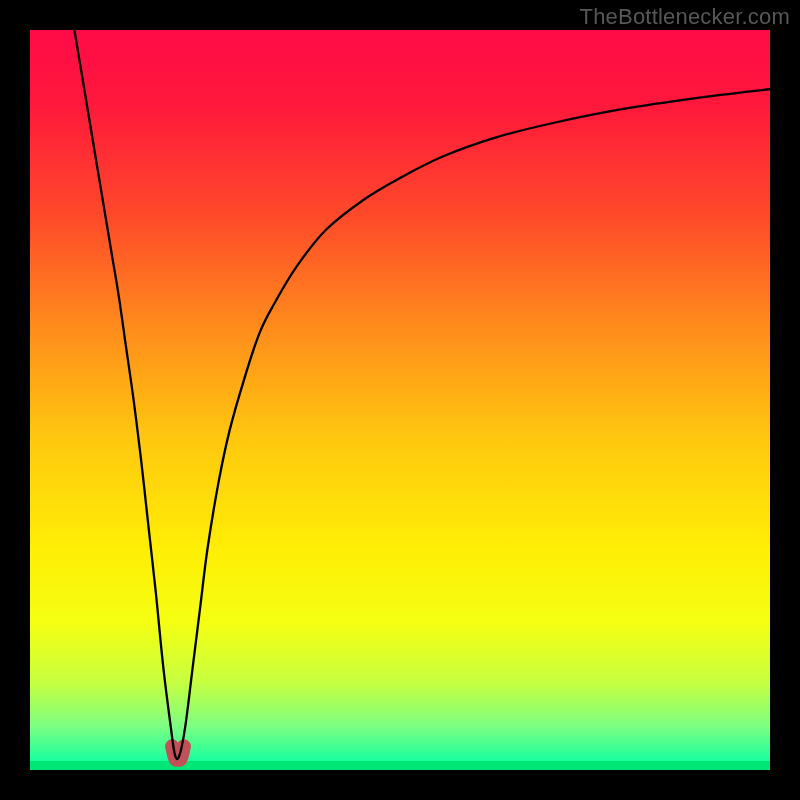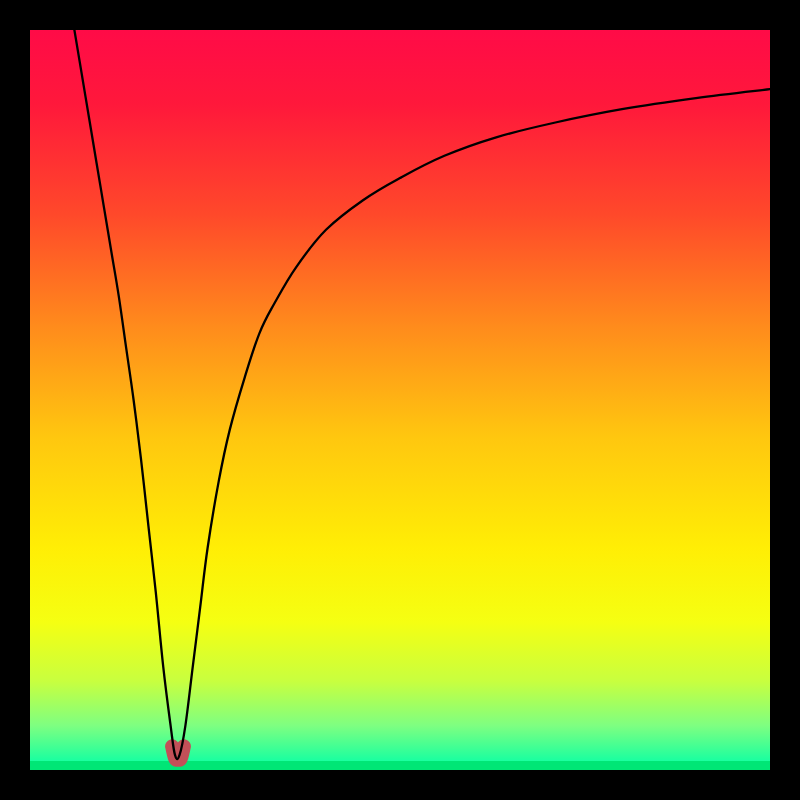--- a/index.html
+++ b/index.html
@@ -36,20 +36,21 @@
     letter-spacing: 0.2px;
   }
   svg {
     display: block;
   }
 </style>
 </head>
 <body>
 
 <div class="frame">
+  <div class="watermark">TheBottlenecker.com</div>
   <div class="plot-area">
     <svg id="chart-svg" width="740" height="740" viewBox="0 0 740 740">
         <defs>
           <linearGradient id="bg-grad" x1="0" y1="0" x2="0" y2="1">
             <stop offset="0%" stop-color="#ff0b47"></stop>
             <stop offset="10%" stop-color="#ff183b"></stop>
             <stop offset="25%" stop-color="#ff492a"></stop>
             <stop offset="40%" stop-color="#ff8b1c"></stop>
             <stop offset="55.00000000000001%" stop-color="#ffc70f"></stop>
             <stop offset="70%" stop-color="#ffee05"></stop>

